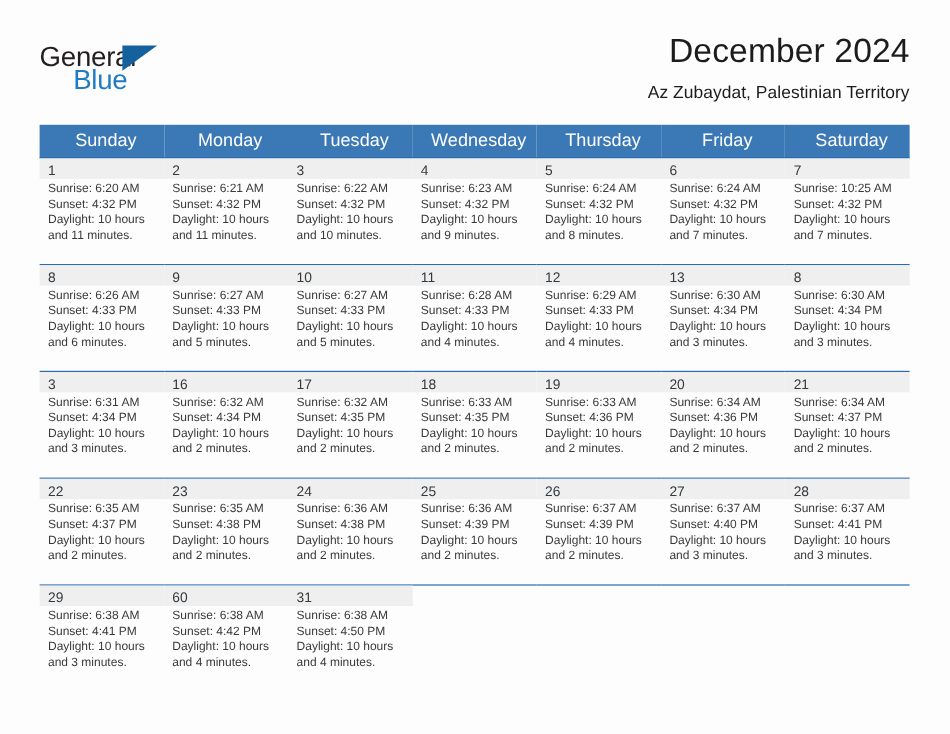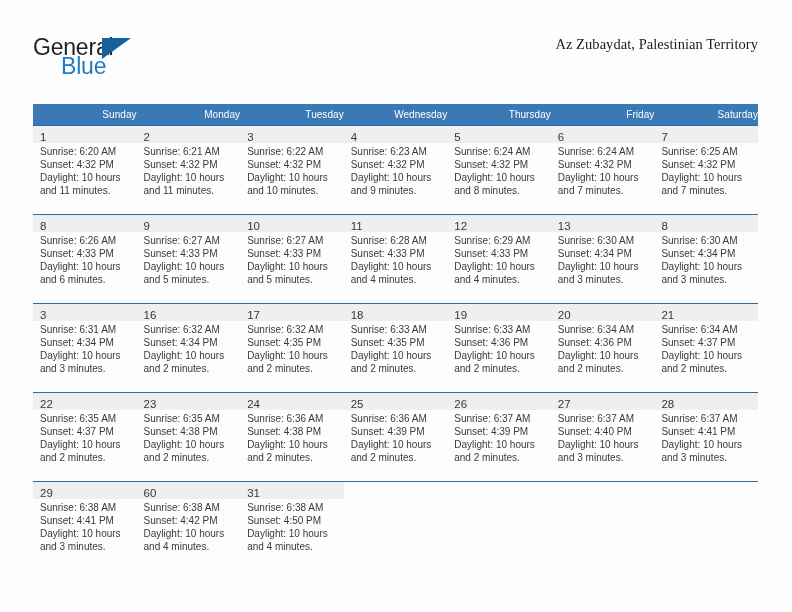--- a/index.html
+++ b/index.html
@@ -77,38 +77,37 @@
     font-weight: normal;
     letter-spacing: 0.1px;
     line-height: 34px;
   }
   .cal-subtitle {
     font-size: 14.5px;
     color: #1c1c1c;
     line-height: 20px;
     margin-top: 8px;
     letter-spacing: 0.05px;
-    font-family: Liberation Serif, serif;
   }
 
   
   .cal-table {
     position: absolute;
     left: 33px;
     top: 104px;
     width: 725px;
     border-collapse: collapse;
     table-layout: fixed;
   }
   .cal-table th {
     background: #3b78b6;
     color: #ffffff;
     font-weight: normal;
-    font-size: 10px;
-    text-align: right;
+    font-size: 15px;
+    text-align: center;
     padding: 5px 0 5px 7px;
     height: 11px;
     letter-spacing: 0.05px;
   }
   .cal-table td {
     vertical-align: top;
     padding: 0;
     width: 103.57px;
     border-top: 1px solid #2b6cad;
   }
@@ -152,20 +151,21 @@
 
   <div class="header">
 
     <div class="brand">
       <span class="brand-general">General</span>
       <span class="brand-triangle"></span>
       <span class="brand-blue">Blue</span>
     </div>
 
     <div class="title-block">
+      <div class="cal-title">December 2024</div>
       <div class="cal-subtitle">Az Zubaydat, Palestinian Territory</div>
     </div>
 
   </div>
 
   <table class="cal-table">
     <thead>
       <tr>
         <th>Sunday</th>
         <th>Monday</th>
@@ -241,21 +241,21 @@
                 <div>Sunset: 4:32 PM</div>
                 <div>Daylight: 10 hours</div>
                 <div>and 7 minutes.</div>
               </div>
             </div>
           </td>
         <td>
             <div class="daycell">
               <div class="daynum-bar"><span class="daynum">7</span></div>
               <div class="dayinfo">
-                <div>Sunrise: 6:25 AM</div>
+                <div>Sunrise: 10:25 AM</div>
                 <div>Sunset: 4:32 PM</div>
                 <div>Daylight: 10 hours</div>
                 <div>and 7 minutes.</div>
               </div>
             </div>
           </td>
       </tr>
       <tr class="week-row">
         <td>
             <div class="daycell">

